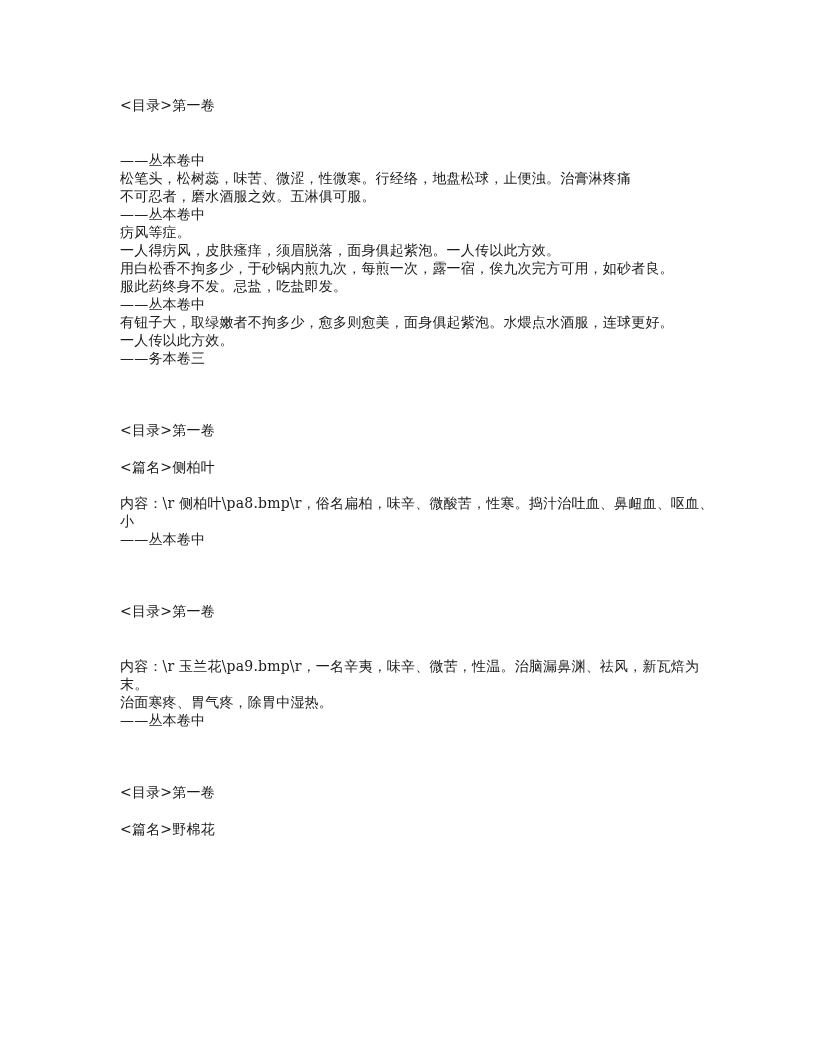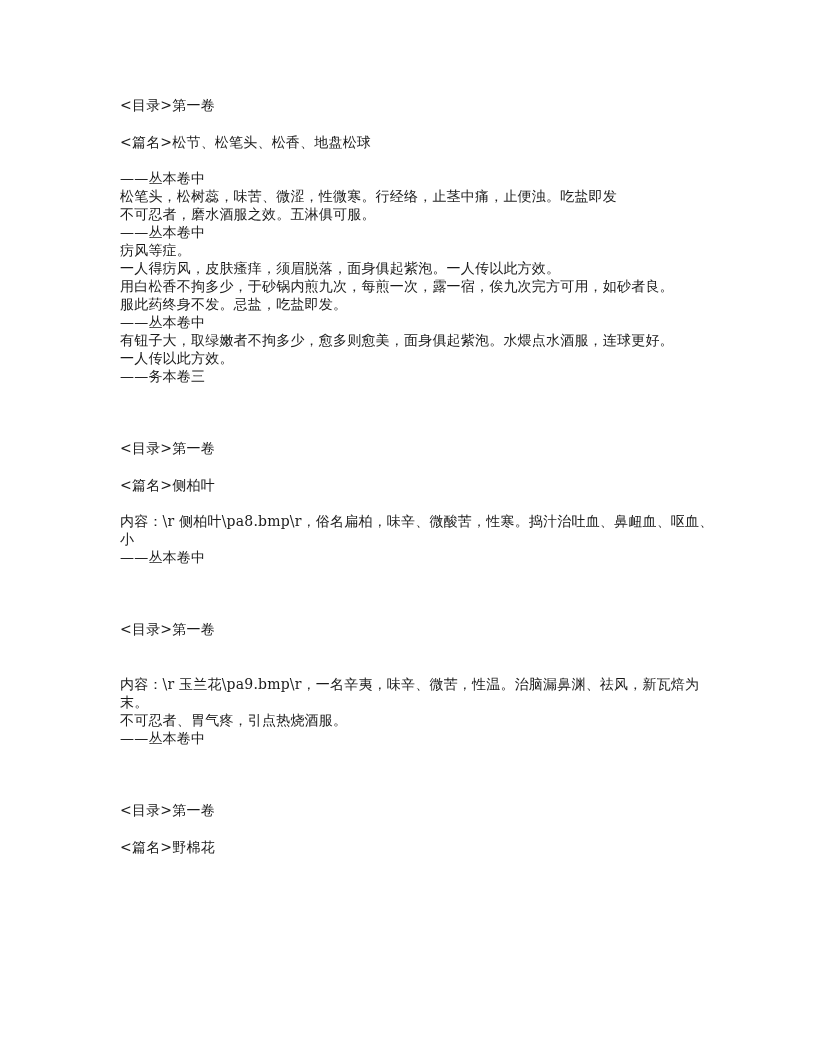--- a/index.html
+++ b/index.html
@@ -11,24 +11,23 @@
   .entry-gap { height: 54px; }
 </style>
 </head>
 <body>
 
 <div class="page">
 
   <div class="entry">
     <div class="line">&lt;目录&gt;第一卷</div>
     <div class="gap-sm"></div>
-    <div class="line">&lt;篇名&gt;松节、松笔头、松香、地盘松球</div>
     <div class="gap-sm"></div>
     <div class="line">——丛本卷中</div>
-    <div class="line">松笔头，松树蕊，味苦、微涩，性微寒。行经络，止茎中痛，止便浊。吃盐即发</div>
+    <div class="line">松笔头，松树蕊，味苦、微涩，性微寒。行经络，地盘松球，止便浊。治膏淋疼痛</div>
     <div class="line">不可忍者，磨水酒服之效。五淋俱可服。</div>
     <div class="line">——丛本卷中</div>
     <div class="line">疠风等症。</div>
     <div class="line">一人得疠风，皮肤瘙痒，须眉脱落，面身俱起紫泡。一人传以此方效。</div>
     <div class="line">用白松香不拘多少，于砂锅内煎九次，每煎一次，露一宿，俟九次完方可用，如砂者良。</div>
     <div class="line">服此药终身不发。忌盐，吃盐即发。</div>
     <div class="line">——丛本卷中</div>
     <div class="line">有钮子大，取绿嫩者不拘多少，愈多则愈美，面身俱起紫泡。水煨点水酒服，连球更好。</div>
     <div class="line">一人传以此方效。</div>
     <div class="line">——务本卷三</div>
@@ -47,21 +46,21 @@
   </div>
 
   <div class="entry-gap"></div>
 
   <div class="entry">
     <div class="line">&lt;目录&gt;第一卷</div>
     <div class="gap-sm"></div>
     <div class="gap-sm"></div>
     <div class="line">内容：\r 玉兰花\pa9.bmp\r，一名辛夷，味辛、微苦，性温。治脑漏鼻渊、祛风，新瓦焙为</div>
     <div class="line">末。</div>
-    <div class="line">不可忍者、胃气疼，引点热烧酒服。</div>
+    <div class="line">治面寒疼、胃气疼，除胃中湿热。</div>
     <div class="line">——丛本卷中</div>
   </div>
 
   <div class="entry-gap"></div>
 
   <div class="entry">
     <div class="line">&lt;目录&gt;第一卷</div>
     <div class="gap-sm"></div>
     <div class="line">&lt;篇名&gt;野棉花</div>
   </div>

